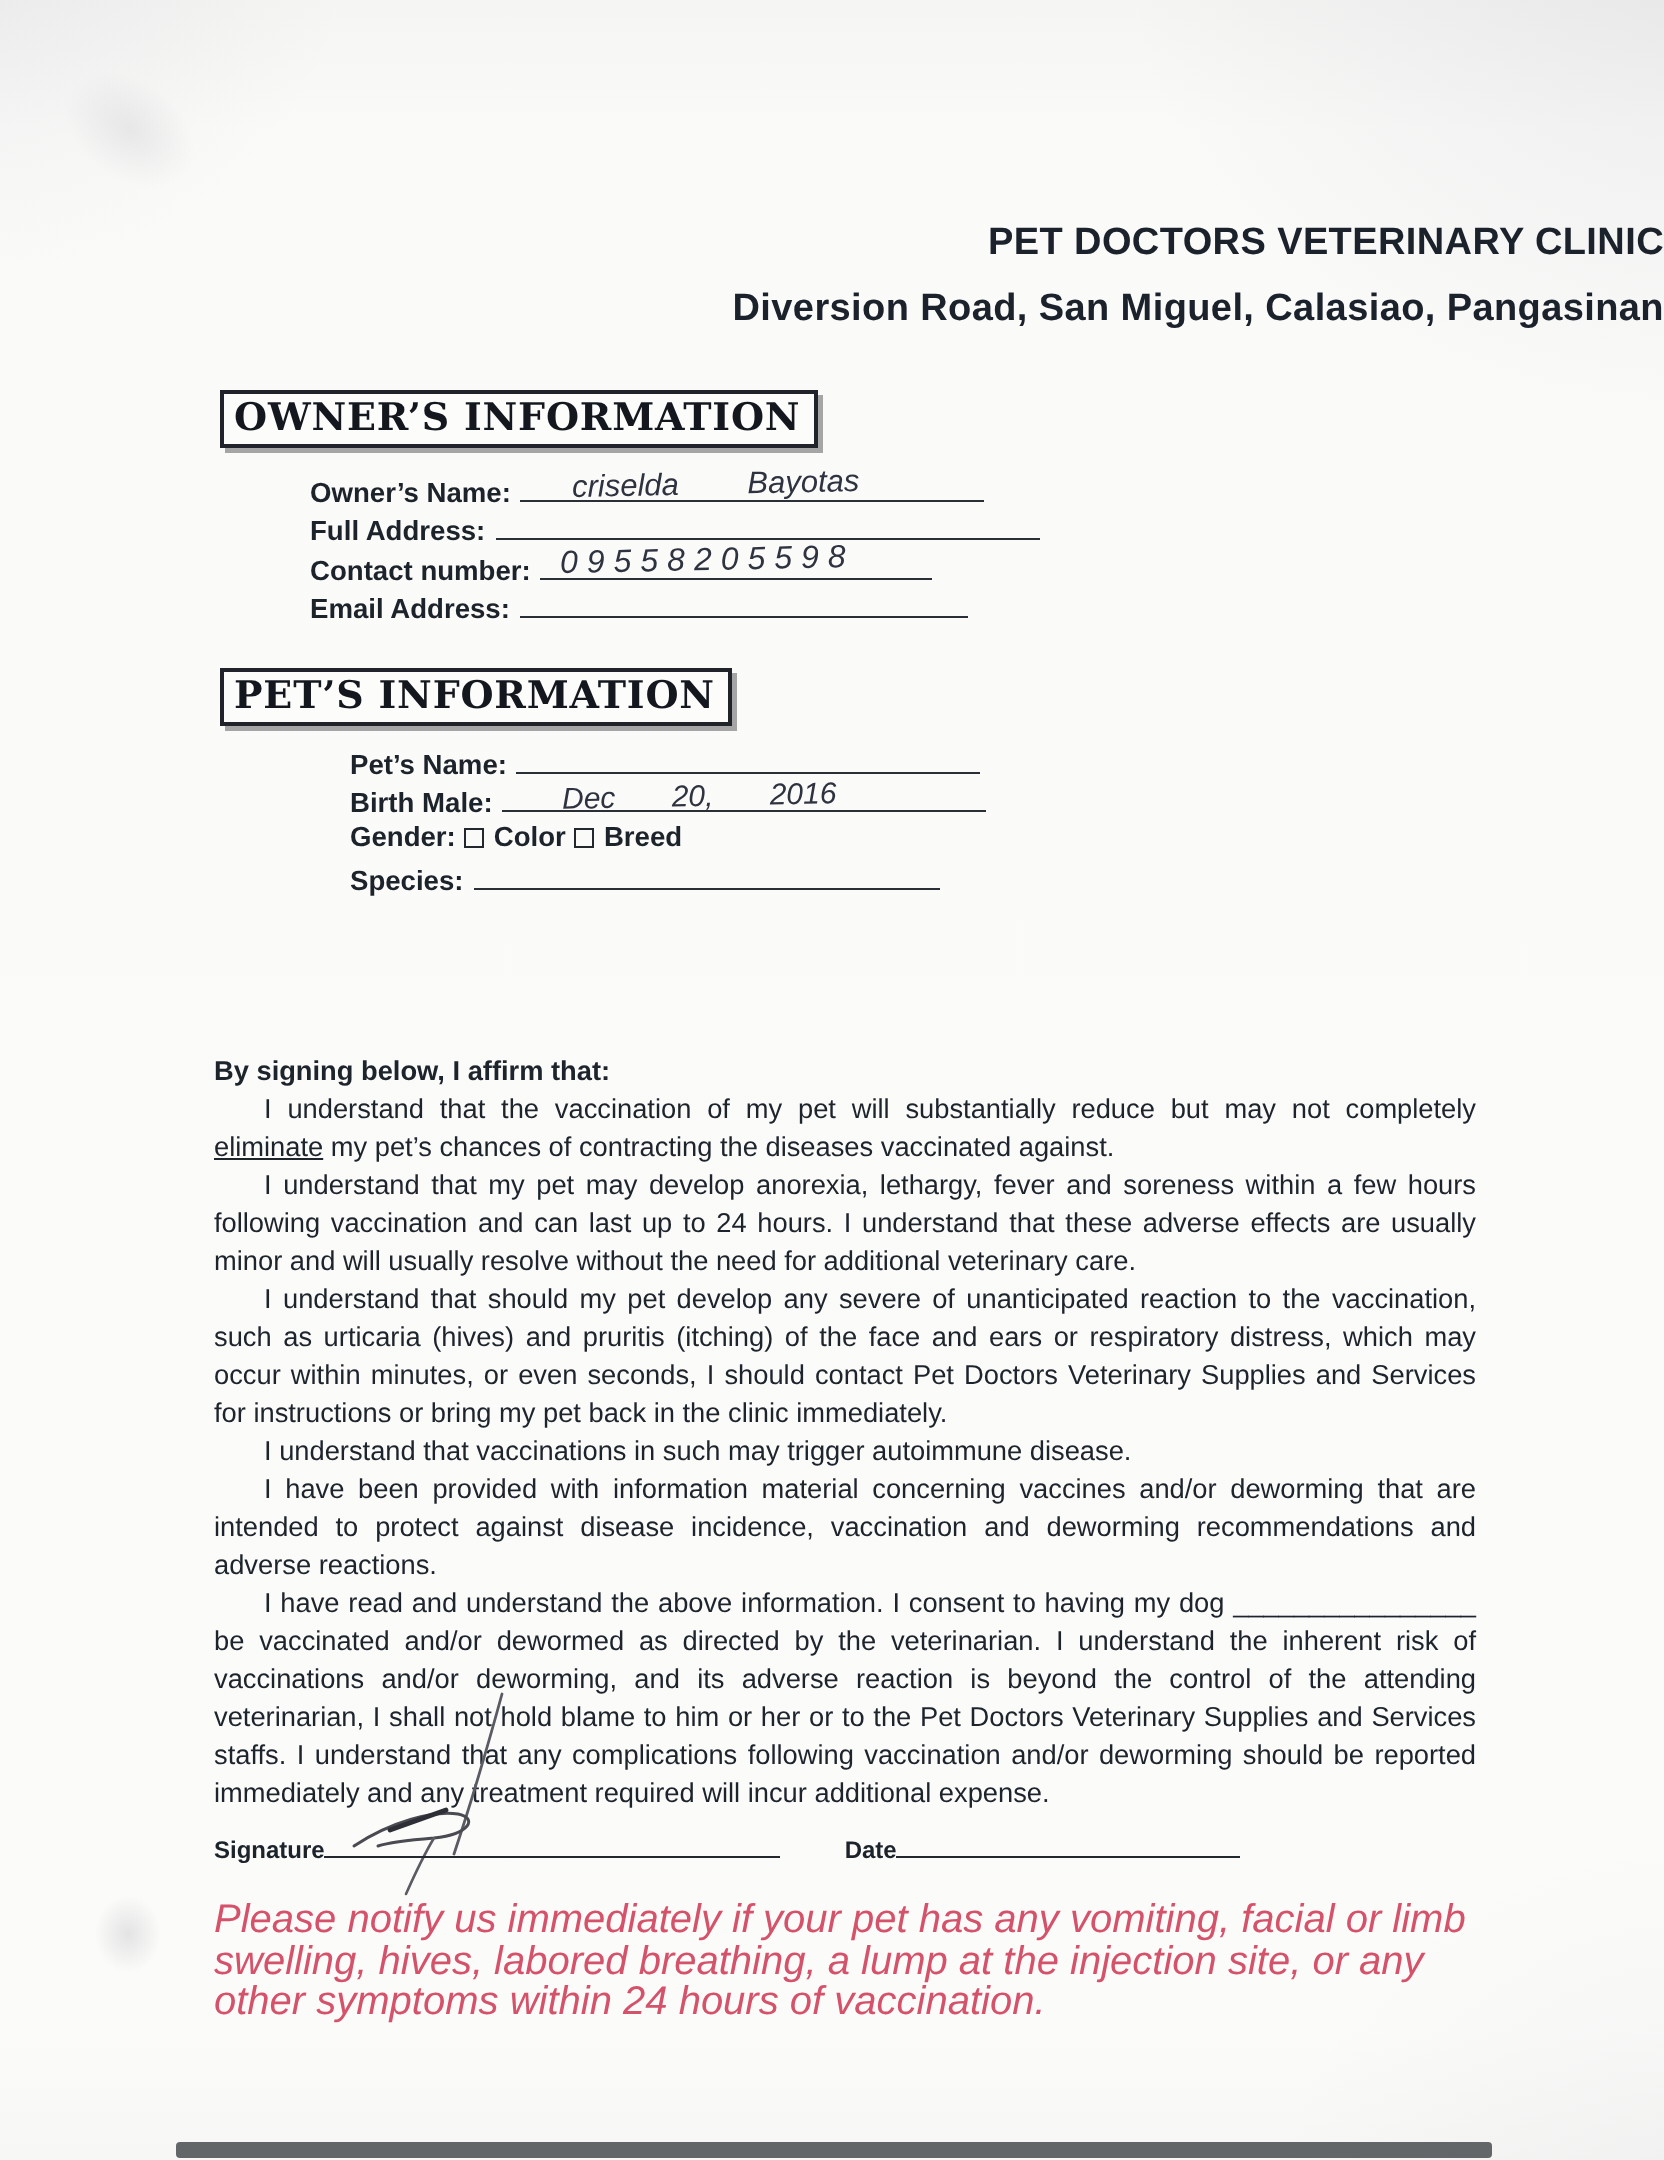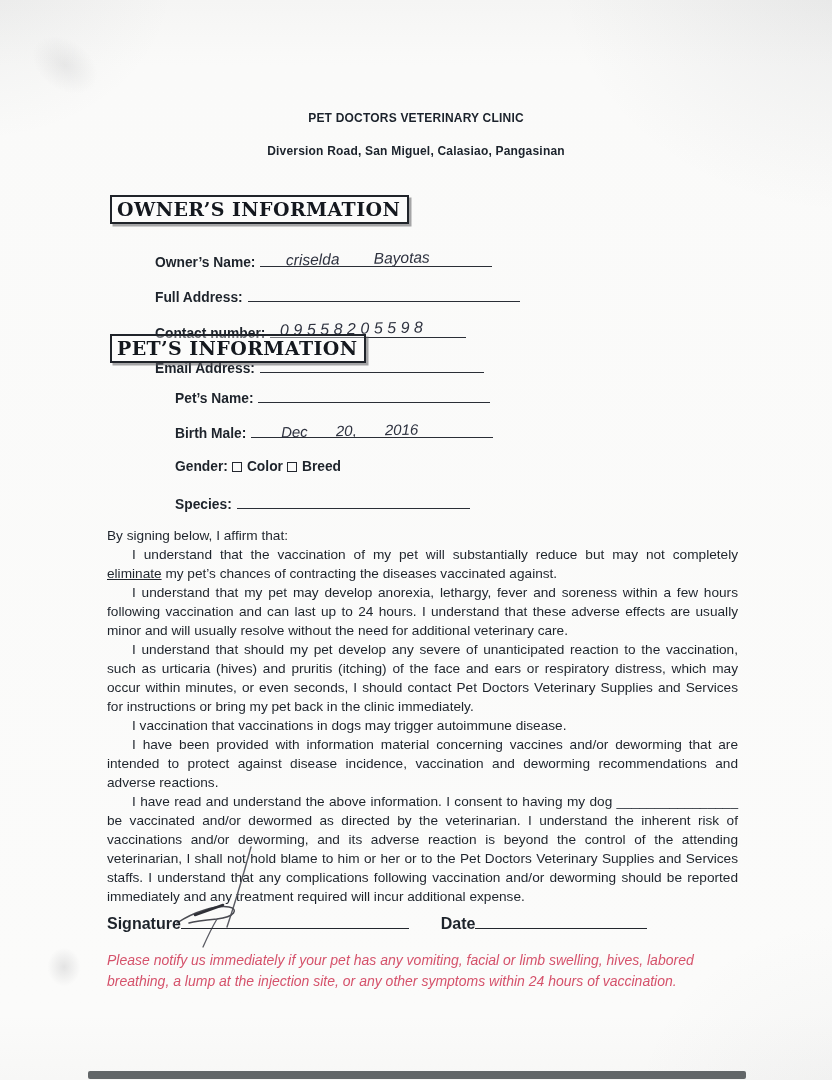--- a/index.html
+++ b/index.html
@@ -6,41 +6,41 @@
   .page {
     position:relative; width:832px; height:1080px; overflow:hidden;
     font-family:"Liberation Sans", sans-serif; color:#1e242c;
     background:
       radial-gradient(ellipse 55% 35% at 103% -3%, rgba(100,105,112,0.10), transparent 65%),
       radial-gradient(ellipse 40% 25% at -3% -2%, rgba(100,105,112,0.08), transparent 60%),
       radial-gradient(ellipse 45% 30% at 103% 103%, rgba(100,105,112,0.05), transparent 60%),
       linear-gradient(180deg, #f5f5f4, #fafaf9 6%, #fbfbfa 94%, #f7f7f6);
   }
   .clinic-name, .clinic-address {
-    position:absolute; left:0; width:100%; text-align:center;
-    font-weight:bold; font-size:12px; letter-spacing:0.2px; color:#1b222b;
+    position:absolute; left:0; width:100%; text-align:right;
+    font-weight:bold; font-size:19px; letter-spacing:0.2px; color:#1b222b;
   }
   .clinic-name    { top:111px; }
   .clinic-address { top:144px; }
 
   .section-box {
     position:absolute; left:110px; display:inline-block;
     border:2px solid #20242a; padding:1px 7px 2px 5px;
     font-family:"DejaVu Serif", serif; font-weight:bold; font-size:19px;
     letter-spacing:0.4px; color:#14181e;
     box-shadow:2.5px 2.5px 0 rgba(95,95,98,0.55);
     background:rgba(255,255,255,0.35);
   }
   #owner-box { top:195px; }
   #pet-box   { top:314px;margin-top:20px; }
 
   .fields { position:absolute; }
   .owner-fields { left:155px; top:236px; }
   .pet-fields   { left:175px; top:372px; }
-  .frow { height:19.4px; white-space:nowrap; font-size:13.8px; font-weight:bold; color:#1d232b;margin-top:16px; }
+  .frow { height:19.4px; white-space:nowrap; font-size:13.8px; font-weight:bold; color:#1d232b; }
   .fline {
     display:inline-block; border-bottom:1.7px solid #2a2e36; height:14px;
     vertical-align:baseline; margin-left:5px; position:relative;
   }
   .hand {
     font-style:italic; font-weight:normal; color:#2f3340;
     position:absolute; bottom:-2px; left:18px; font-size:15.5px;
     transform:rotate(-1.2deg); white-space:nowrap;
   }
   .hand-name  { word-spacing:30px; left:26px; }
@@ -50,33 +50,33 @@
   .cb {
     display:inline-block; width:8px; height:8px; border:1.6px solid #23272e;
     margin:0 5px 1px 4px; vertical-align:middle; background:transparent;
   }
 
   .body-text {
     position:absolute; left:107px; top:526px; width:631px;
     font-size:13.65px; line-height:19px; text-align:justify; color:#1e242c;
   }
   .body-text p { margin:0; text-indent:25px; }
-  .body-text p.heading { font-weight:normal; text-indent:0; }
+  .body-text p.heading { font-weight:bold; text-indent:0; }
   .u { text-decoration:underline; }
 
-  .sig-row { position:absolute; left:107px; top:915px; font-size:16px; font-weight:bold; color:#1d232b; white-space:nowrap; }
+  .sig-row { position:absolute; left:107px; top:915px; font-size:12px; font-weight:bold; color:#1d232b; white-space:nowrap; }
   .sig-line  { display:inline-block; width:228px; border-bottom:1.8px solid #23272e; height:13px; }
   .date-label{ margin-left:32px; }
   .date-line { display:inline-block; width:172px; border-bottom:1.8px solid #23272e; height:13px; }
 
   .sig-svg { position:absolute; left:165px; top:845px; }
 
   .notice {
     position:absolute; left:107px; top:950px; width:627px;
-    font-style:italic; font-size:14px; line-height:20.5px; text-align:left;
+    font-style:italic; font-size:20px; line-height:20.5px; text-align:left;
   }
 
   .bottom-bar {
     position:absolute; left:88px; top:1071px; width:658px; height:8px;
     background:#484c4f; opacity:0.85; border-radius:2px;
   }
   .smudge {
     position:absolute; left:46px; top:946px; width:36px; height:42px;
     background:radial-gradient(ellipse at center, rgba(120,120,125,0.18), transparent 65%);
   }
@@ -128,21 +128,21 @@
     <div class="frow">
       <span>Species:</span><span class="fline" style="width:233px"><span class="hand"></span></span>
     </div>
   </div>
 
   <div class="body-text">
     <p class="heading">By signing below, I affirm that:</p>
     <p><span>I understand that the vaccination of my pet will substantially reduce but may not completely </span><span class="u">eliminate</span><span> my pet’s chances of contracting the diseases vaccinated against.</span></p>
     <p>I understand that my pet may develop anorexia, lethargy, fever and soreness within a few hours following vaccination and can last up to 24 hours. I understand that these adverse effects are usually minor and will usually resolve without the need for additional veterinary care.</p>
     <p>I understand that should my pet develop any severe of unanticipated reaction to the vaccination, such as urticaria (hives) and pruritis (itching) of the face and ears or respiratory distress, which may occur within minutes, or even seconds, I should contact Pet Doctors Veterinary Supplies and Services for instructions or bring my pet back in the clinic immediately.</p>
-    <p>I vaccination that vaccinations in dogs may trigger autoimmune disease.</p>
+    <p>I understand that vaccinations in such may trigger autoimmune disease.</p>
     <p>I have been provided with information material concerning vaccines and/or deworming that are intended to protect against disease incidence, vaccination and deworming recommendations and adverse reactions.</p>
     <p><span>I have read and understand the above information. I consent to having my dog </span><span>________________</span><span> be vaccinated and/or dewormed as directed by the veterinarian. I understand the inherent risk of vaccinations and/or deworming, and its adverse reaction is beyond the control of the attending veterinarian, I shall not hold blame to him or her or to the Pet Doctors Veterinary Supplies and Services staffs. I understand that any complications following vaccination and/or deworming should be reported immediately and any treatment required will incur additional expense.</span></p>
   </div>
 
   <svg class="sig-svg" width="130" height="105" viewBox="0 0 130 105">
     <path d="M86,2 C80,24 70,58 62,82" stroke="#5a5b63" stroke-width="1.4" fill="none" stroke-linecap="round"></path>
     <path d="M12,78 C30,66 52,60 64,62 C74,64 70,72 52,74 C40,75 30,76 24,78" stroke="#4a4b52" stroke-width="1.5" fill="none" stroke-linecap="round"></path>
     <path d="M52,74 C46,84 42,93 38,102" stroke="#5a5b63" stroke-width="1.3" fill="none" stroke-linecap="round"></path>
     <path d="M30,70 L58,60" stroke="#2e2f36" stroke-width="2.4" fill="none" stroke-linecap="round"></path>
   </svg>

